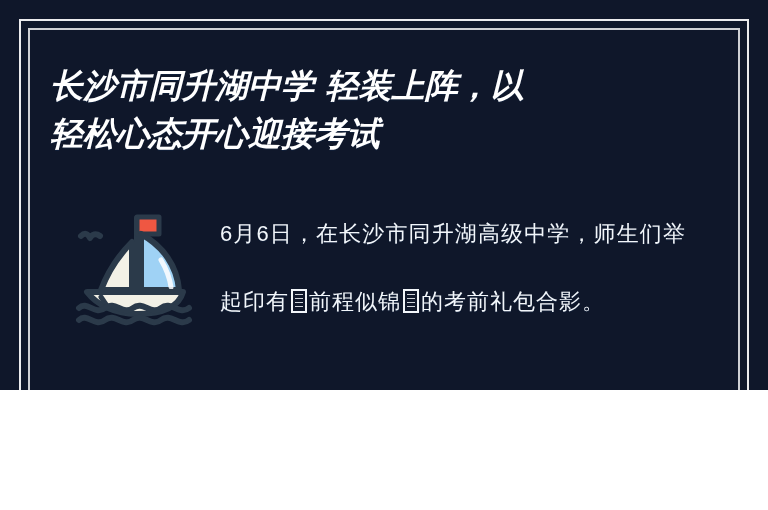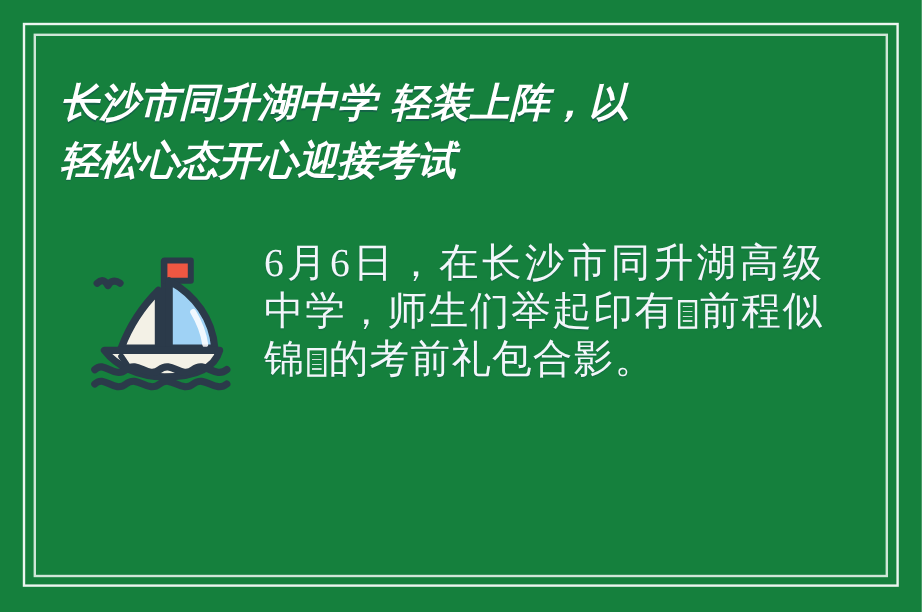--- a/index.html
+++ b/index.html
@@ -8,22 +8,22 @@
   }
   body {
     width: 768px;
     height: 510px;
     overflow: hidden;
     font-family: "Liberation Sans", sans-serif;
   }
   #card {
     position: relative;
     width: 768px;
-    height: 510px;
-    background: #15803d;
+    height: 390px;
+    background: #0f172a;
     overflow: hidden;
   }
   
   .frame-outer {
     position: absolute;
     left: 19px;
     top: 19px;
     width: 730px;
     height: 470px;
     border: 2px solid rgba(255,255,255,0.92);
@@ -71,23 +71,23 @@
     padding-top: 8px;
     display: flex;
     justify-content: center;
   }
   .illustration svg {
     display: block;
   }
   .body-text {
     flex: 1 1 auto;
     color: #f2f6fa;
-    font-family: Liberation Serif, serif;
-    font-size: 33px;
-    line-height: 40px;
+    font-family: Liberation Sans, sans-serif;
+    font-size: 22px;
+    line-height: 68px;
     letter-spacing: 1px;
     text-align: justify;
     text-shadow: 0 1px 1px rgba(20,50,90,0.30);
     padding-left: 10px;
     padding-right: 14px;
   }
   .tofu {
     display: inline-block;
     width: 16px;
     height: 24px;

